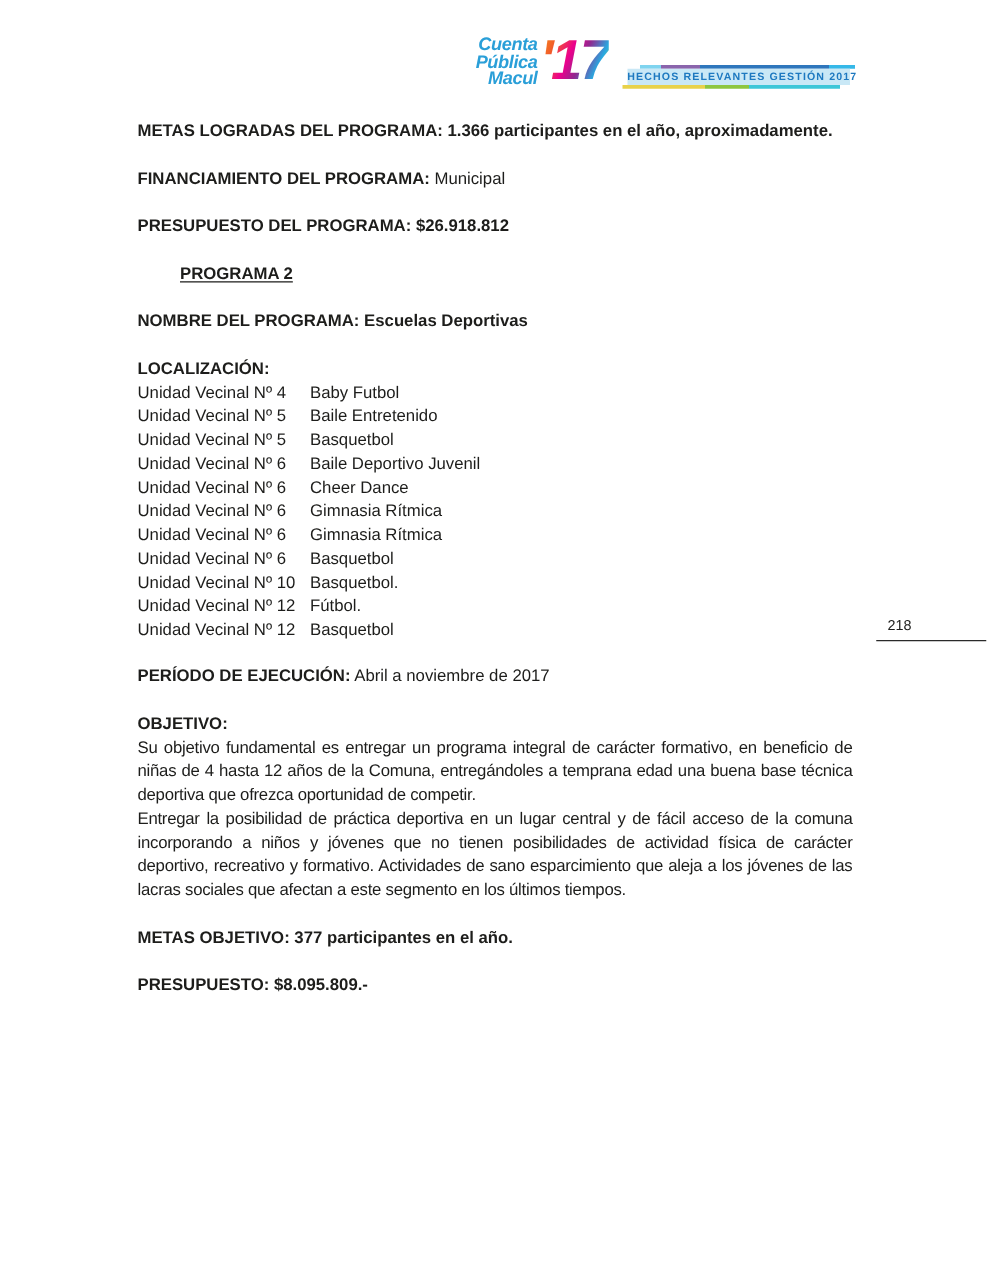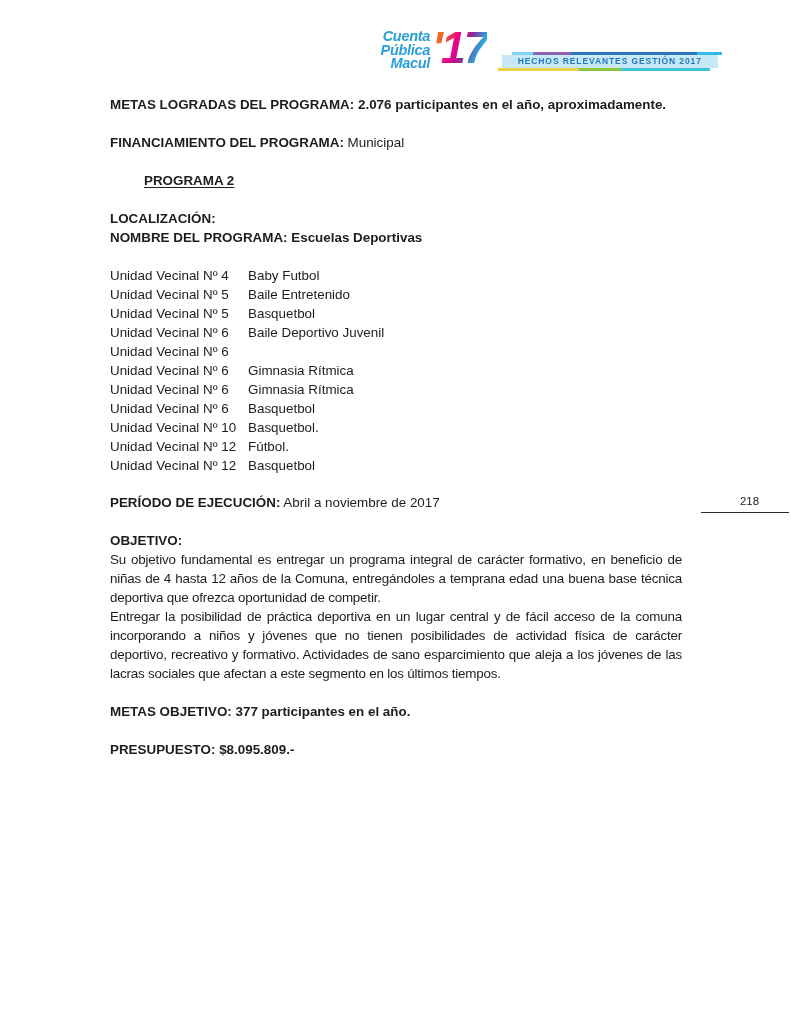--- a/index.html
+++ b/index.html
@@ -15,40 +15,40 @@
     font-size:14.5px; line-height:13.5px; color:var(--brand,#2a9fd8); padding-top:6px;
     letter-spacing:-0.3px;
   }
   .year {
     margin-left:2px; margin-top:-2px;
     font-size:45px; line-height:46px; font-weight:800; font-style:italic; letter-spacing:-2px;
     background:linear-gradient(115deg, var(--y1,#f7941d) 0%, var(--y2,#f15a29) 22%,
       var(--y3,#ec008c) 42%, var(--y4,#92278f) 58%, var(--y5,#27aae1) 78%, var(--y6,#ffd200) 100%);
     -webkit-background-clip:text; background-clip:text; -webkit-text-fill-color:transparent; color:transparent;
   }
-  .banner { margin-left:15px; margin-top:18px; width:216px; }
+  .banner { margin-left:15px; margin-top:18px; width:178px; }
   .stripe { height:3px; }
   .stripe.top {
     margin-left:10px; margin-right:-4px;
     background:linear-gradient(90deg,#7fd4ef 0 10%,#8a64ac 10% 28%,#2e76bc 28% 88%,#35b8e8 88% 100%);
   }
   .band {
     height:13px; line-height:13px; background:var(--band,#c9e8f6);
     color:var(--bandtext,#1e79c0); font-size:8.5px; font-weight:700;
     text-align:center; letter-spacing:0.9px; white-space:nowrap;
   }
   .stripe.bottom {
     margin-left:-4px; margin-right:8px;
     background:linear-gradient(90deg,#e8d24a 0 38%,#8dc63f 38% 58%,#3cc6d8 58% 100%);
   }
 
   
   .pagenum {
     position:absolute; left:701px; top:495px; width:88px; height:17px;
-    border-bottom:1.5px solid #2a2a2a; font-size:11.5px; color:#1d1d1b;text-align:center;
+    border-bottom:1.5px solid #2a2a2a; font-size:11.5px; color:#1d1d1b;
   }
   .pagenum span { margin-left:9px; }
 
   
   .content {
     position:absolute; left:110px; top:95px; width:572px;
     font-size:13.4px; line-height:19px;
   }
   .doc-line { margin:0 0 19px 0; }
   .b { font-weight:700; }
@@ -82,50 +82,52 @@
       </div>
     </div>
   </header>
 
   <div class="pagenum">
     <span>218</span>
   </div>
 
   <main class="content">
 
-    <p class="doc-line"><span class="b">METAS LOGRADAS DEL PROGRAMA:</span><span class="b"> 2.076 participantes en el año, aproximadamente.</span></p>
+    <p class="doc-line"><span class="b">METAS LOGRADAS DEL PROGRAMA:</span><span class="b"> 1.366 participantes en el año, aproximadamente.</span></p>
 
     <p class="doc-line"><span class="b">FINANCIAMIENTO DEL PROGRAMA:</span><span> Municipal</span></p>
 
+    <p class="doc-line"><span class="b">PRESUPUESTO DEL PROGRAMA:</span><span class="b"> $26.918.812</span></p>
 
     <p class="doc-line extra-gap"><span class="b title-underline">PROGRAMA 2</span></p>
 
+    <p class="doc-line"><span class="b">NOMBRE DEL PROGRAMA:</span><span class="b"> Escuelas Deportivas</span></p>
+
     <p class="doc-line no-gap"><span class="b">LOCALIZACIÓN:</span></p>
-
-    <p class="doc-line"><span class="b">NOMBRE DEL PROGRAMA:</span><span class="b"> Escuelas Deportivas</span></p>
 
     <div class="loc-list">
       <div class="loc-row">
           <span class="loc-unit">Unidad Vecinal Nº 4</span>
           <span class="loc-activity">Baby Futbol</span>
         </div>
       <div class="loc-row">
           <span class="loc-unit">Unidad Vecinal Nº 5</span>
           <span class="loc-activity">Baile Entretenido</span>
         </div>
       <div class="loc-row">
           <span class="loc-unit">Unidad Vecinal Nº 5</span>
           <span class="loc-activity">Basquetbol</span>
         </div>
       <div class="loc-row">
           <span class="loc-unit">Unidad Vecinal Nº 6</span>
           <span class="loc-activity">Baile Deportivo Juvenil</span>
         </div>
       <div class="loc-row">
           <span class="loc-unit">Unidad Vecinal Nº 6</span>
+          <span class="loc-activity">Cheer Dance</span>
         </div>
       <div class="loc-row">
           <span class="loc-unit">Unidad Vecinal Nº 6</span>
           <span class="loc-activity">Gimnasia Rítmica</span>
         </div>
       <div class="loc-row">
           <span class="loc-unit">Unidad Vecinal Nº 6</span>
           <span class="loc-activity">Gimnasia Rítmica</span>
         </div>
       <div class="loc-row">

